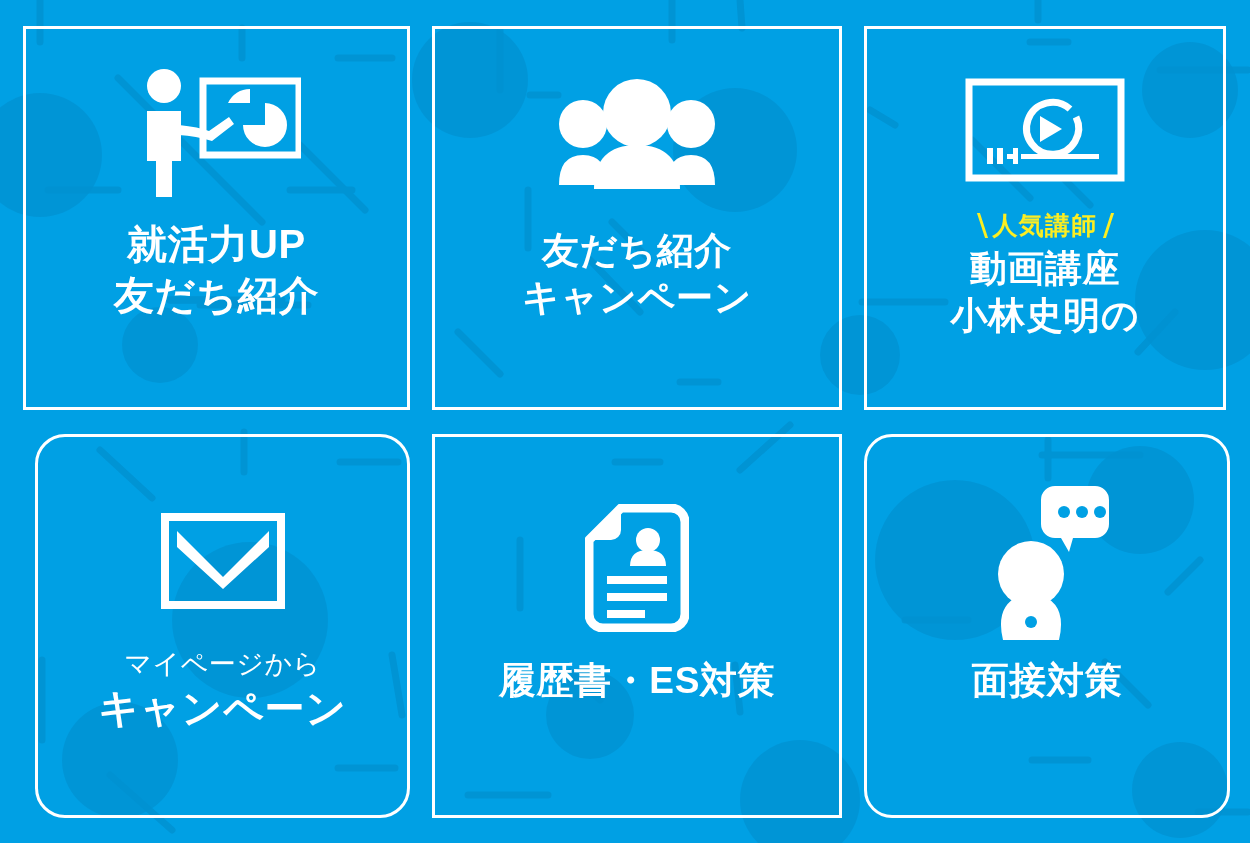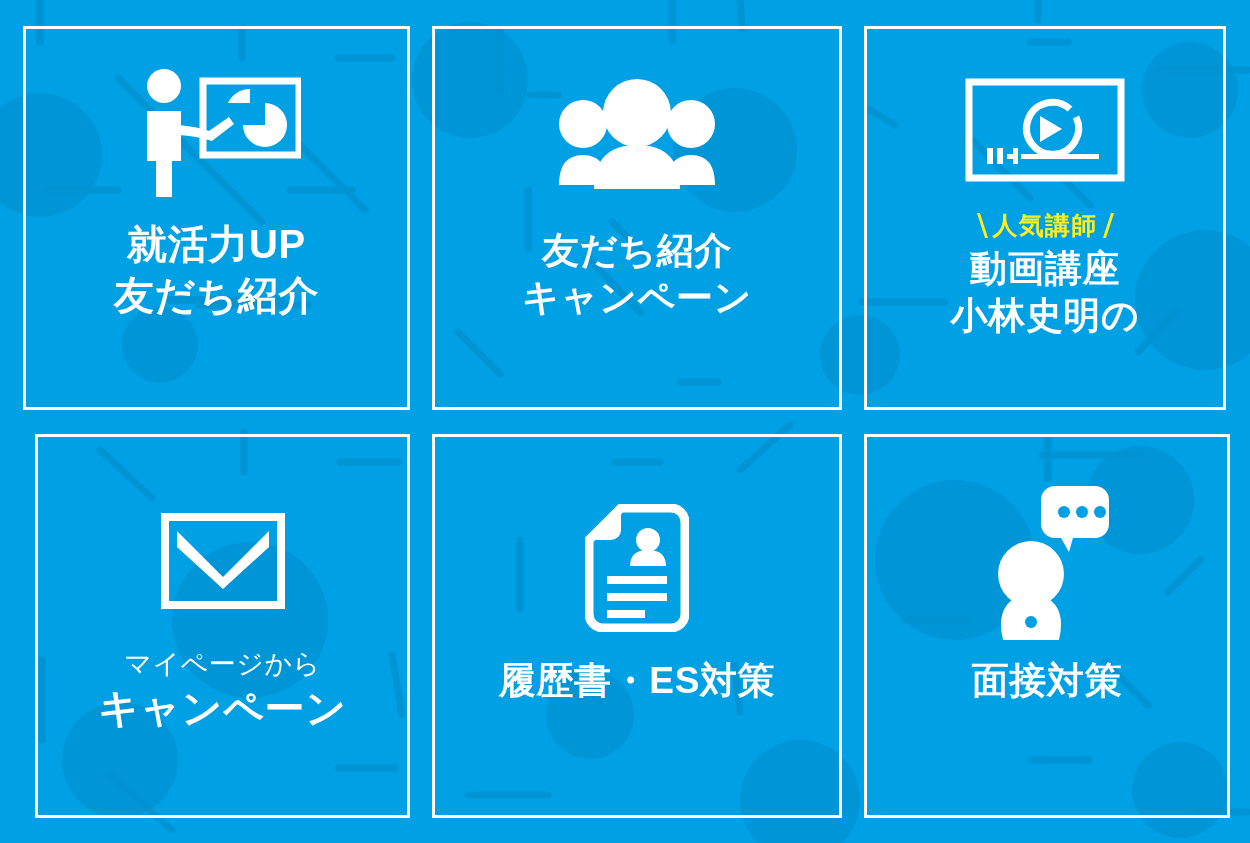--- a/index.html
+++ b/index.html
@@ -33,23 +33,23 @@
     border: 3px solid #ffffff;
     position: relative;
     display: flex;
     flex-direction: column;
     align-items: center;
     justify-content: flex-start;
   }
   .tile-1 { grid-column: 1; grid-row: 2; margin-left: 23px; }
   .tile-2 { grid-column: 3; grid-row: 2; gap: 8px; }
   .tile-3 { grid-column: 5; grid-row: 2; margin-right: 24px; }
-  .tile-4 { grid-column: 1; grid-row: 4; margin-left: 35px; }
+  .tile-4 { grid-column: 1; grid-row: 4; margin-left: 35px; border-radius: 30px; }
   .tile-5 { grid-column: 3; grid-row: 4; }
-  .tile-6 { grid-column: 5; grid-row: 4; margin-right: 20px; }
+  .tile-6 { grid-column: 5; grid-row: 4; margin-right: 20px; border-radius: 28px; }
 
   .icon-wrap {
     display: flex;
     align-items: center;
     justify-content: center;
     width: 100%;
   }
   .tile-1 .icon-wrap { height: 190px; padding-top: 18px; }
   .tile-2 .icon-wrap { height: 190px; padding-top: 18px; }
   .tile-3 .icon-wrap { height: 180px; padding-top: 22px; }

